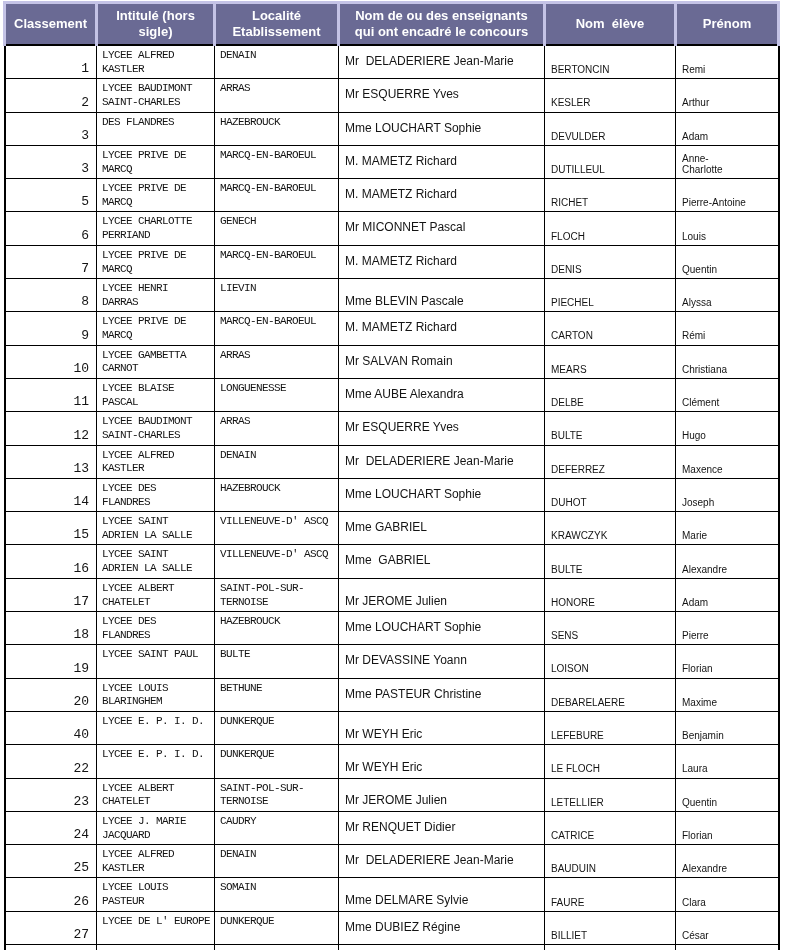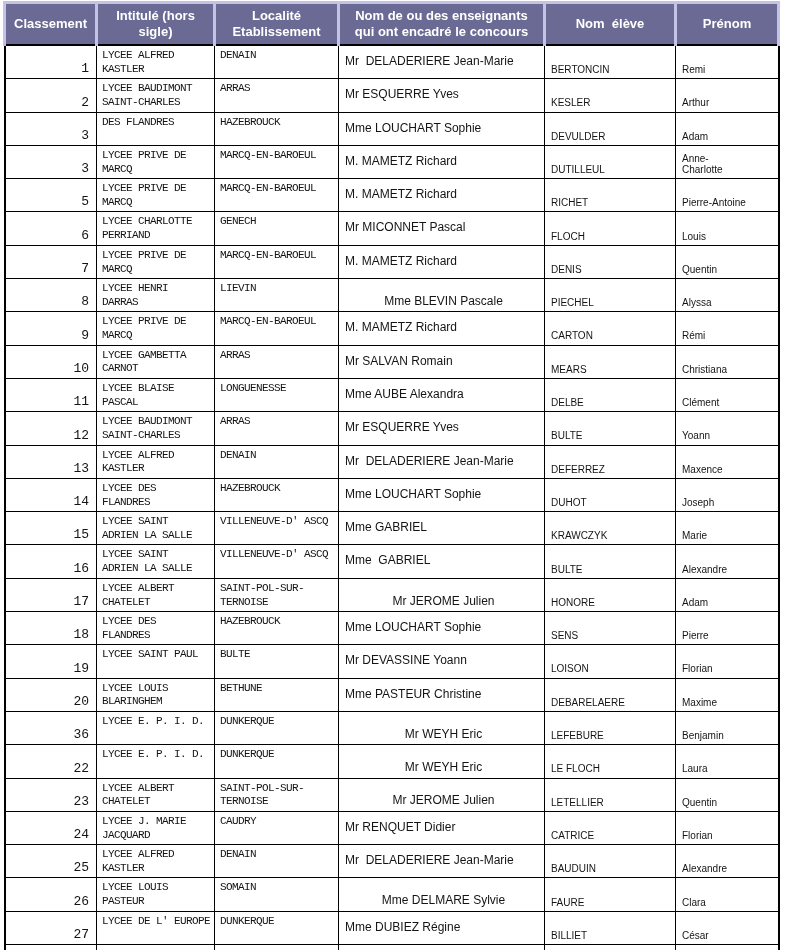--- a/index.html
+++ b/index.html
@@ -51,21 +51,21 @@
   }
   .c-school,.c-city{vertical-align:top;}
   .c-school div,.c-city div{
     font-family:Liberation Mono, monospace;
     font-size:11px;
     letter-spacing:-0.6px;
     line-height:1.25;
     padding:3px 2px 0 5px;
   }
   .c-teacher{vertical-align:middle;}
-  .c-teacher.vb{vertical-align:bottom;text-align:center;}
+  .c-teacher.vb{vertical-align:bottom;}
   .c-teacher div{
     font-size:12px;
     line-height:1.2;
     padding:1px 2px 3px 6px;
   }
   .c-last,.c-first{vertical-align:bottom;}
   .c-last div,.c-first div{
     font-size:10px;
     line-height:1.12;
     padding:0 0 3px 6px;
@@ -340,21 +340,21 @@
     <td class="c-city">
             <div>ARRAS</div>
           </td>
     <td class="c-teacher">
             <div>Mr ESQUERRE Yves</div>
           </td>
     <td class="c-last">
             <div>BULTE</div>
           </td>
     <td class="c-first">
-            <div>Yoann</div>
+            <div>Hugo</div>
           </td>
   </tr>
         <tr>
     <td class="c-rank">
             <div>13</div>
           </td>
     <td class="c-school">
             <div>LYCEE ALFRED
 KASTLER</div>
           </td>
@@ -513,21 +513,21 @@
           </td>
     <td class="c-last">
             <div>DEBARELAERE</div>
           </td>
     <td class="c-first">
             <div>Maxime</div>
           </td>
   </tr>
         <tr>
     <td class="c-rank">
-            <div>36</div>
+            <div>40</div>
           </td>
     <td class="c-school">
             <div>LYCEE E. P. I. D.</div>
           </td>
     <td class="c-city">
             <div>DUNKERQUE</div>
           </td>
     <td class="c-teacher vb">
             <div>Mr WEYH Eric</div>
           </td>

